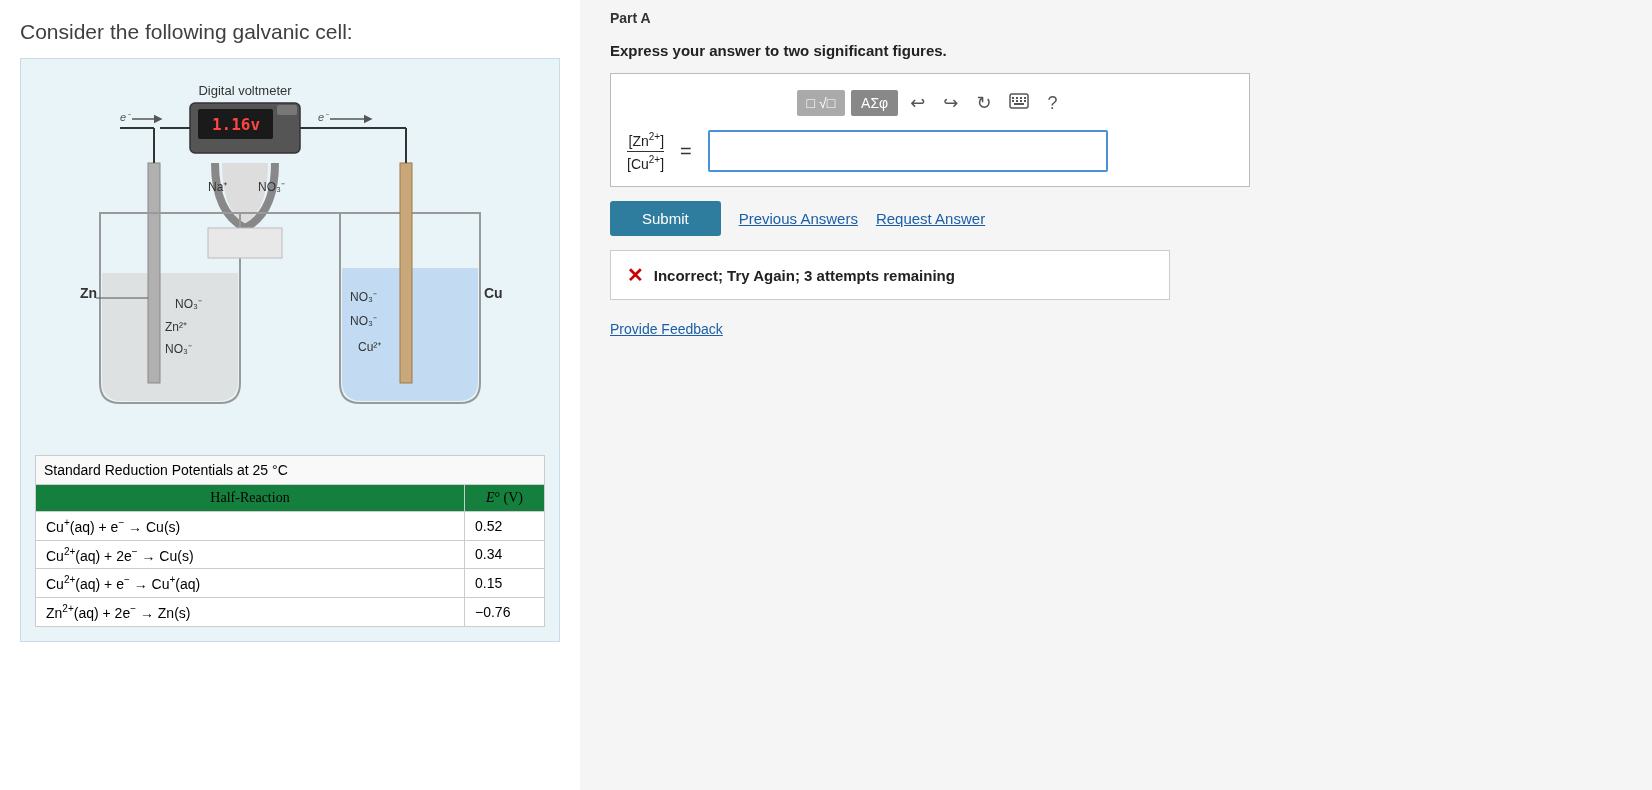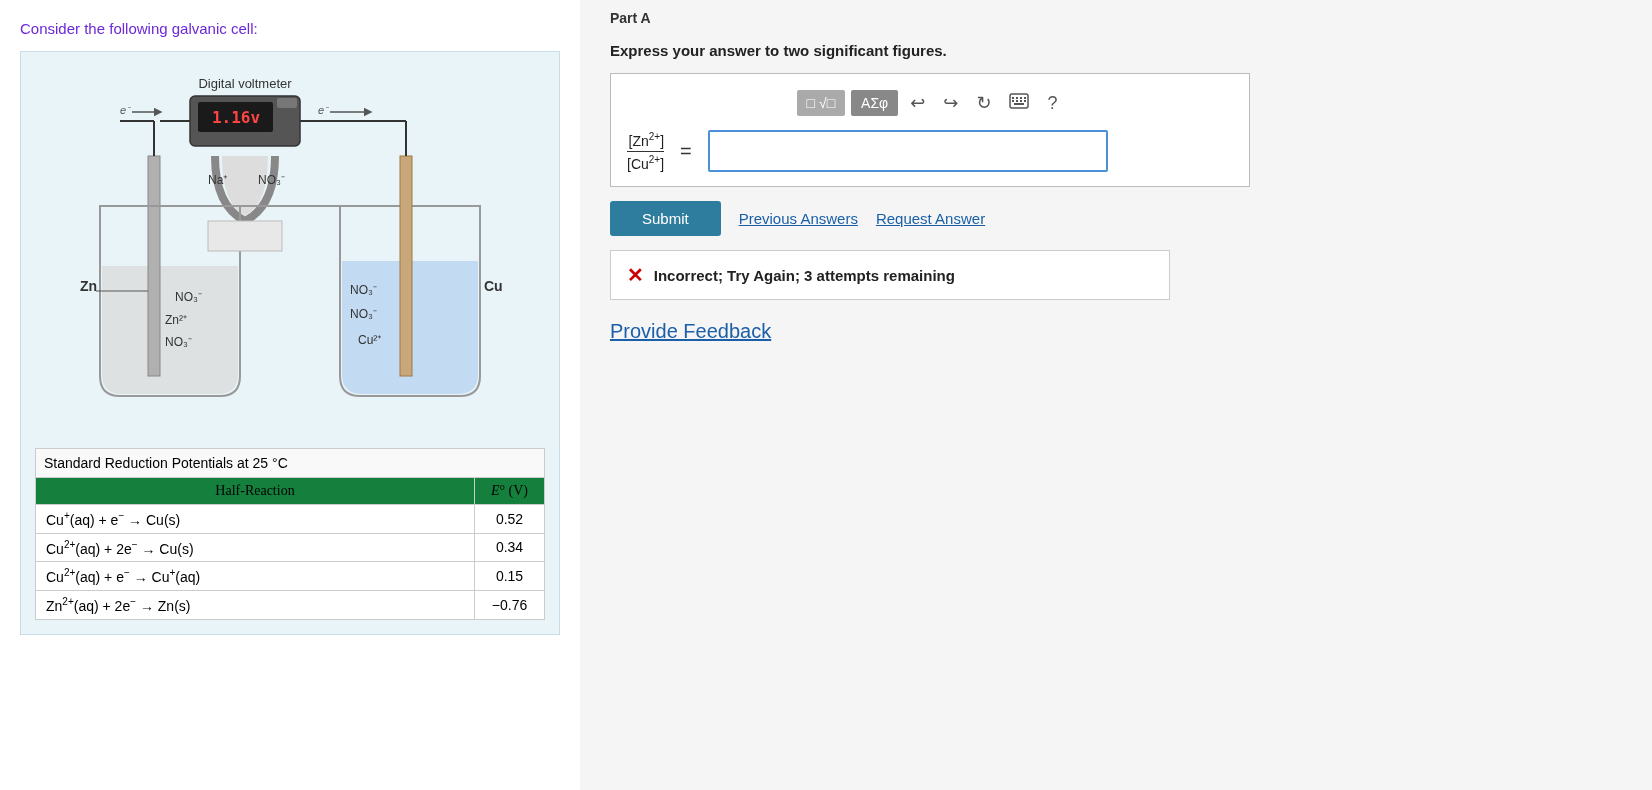--- a/index.html
+++ b/index.html
@@ -14,22 +14,22 @@
 
     
     .left-panel {
       width: 580px;
       padding: 20px 20px 20px 20px;
       background: #fff;
       flex-shrink: 0;
     }
 
     .left-intro {
-      font-size: 15px;
-      color: #6d28d9;
+      font-size: 21px;
+      color: #404040;
       margin-bottom: 14px;
     }
 
     .galvanic-box {
       background: #e8f4f8;
       border: 1px solid #c8dde8;
       padding: 14px;
       margin-bottom: 18px;
     }
 
@@ -62,22 +62,21 @@
       padding: 5px 10px;
       text-align: left;
     }
     .reduction-table th {
       background: #15803d;
       font-weight: 500;
       text-align: center;
       font-family: Liberation Serif, serif;
     }
     .reduction-table td:last-child {
-      text-align: center;
-      width: 70px;
+      width: 80px;
     }
 
     
     .right-panel {
       flex: 1;
       padding: 10px 30px 20px 30px;
       background: #f5f5f5;
       overflow-y: auto;
     }
 
@@ -238,21 +237,21 @@
       font-size: 15px;
       font-weight: bold;
       color: #222;
       text-align: center;
     }
 
     
     .feedback-link {
       color: #1a5fa8;
       text-decoration: underline;
-      font-size: 20px;
+      font-size: 14px;
       cursor: pointer;
       background: none;
       border: none;
     }
 
     
     sup, sub {
       font-size: 10px;
     }
 

